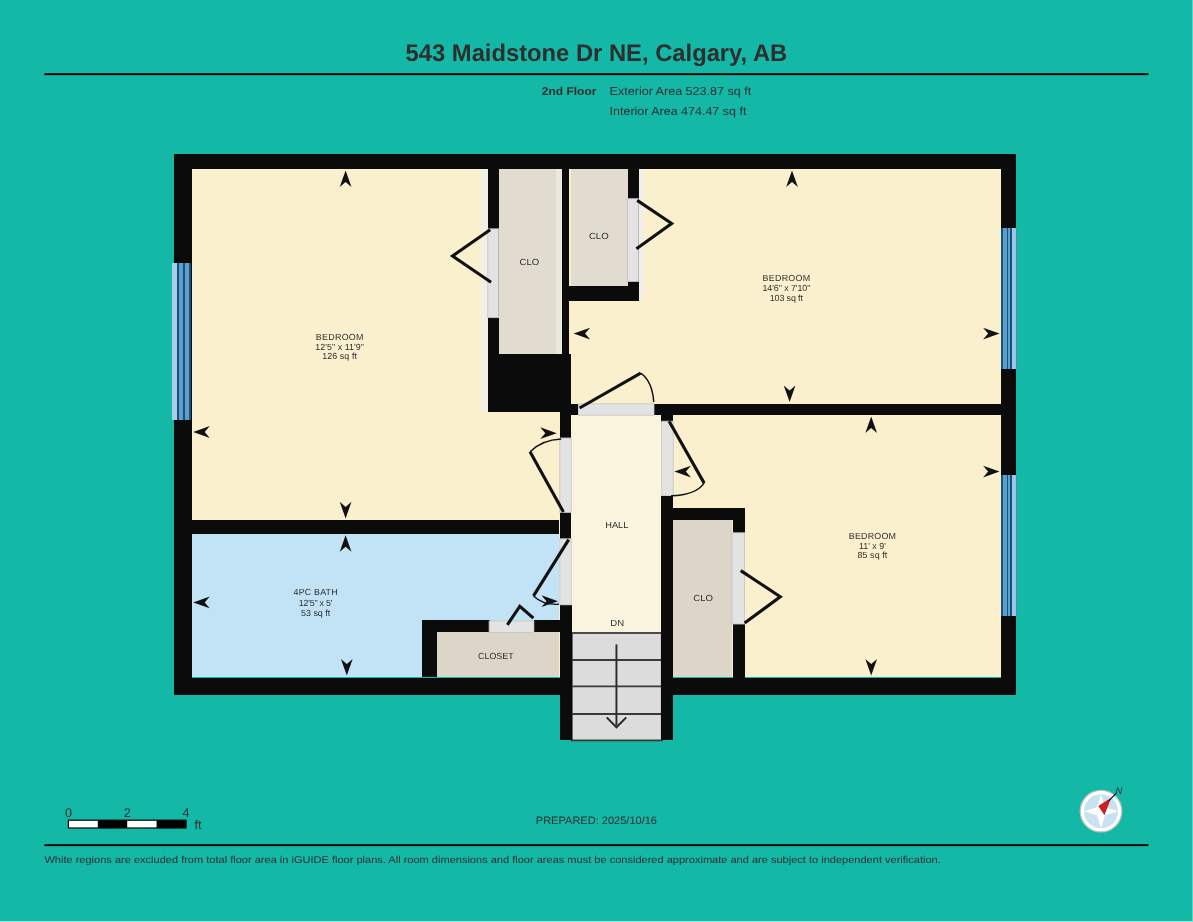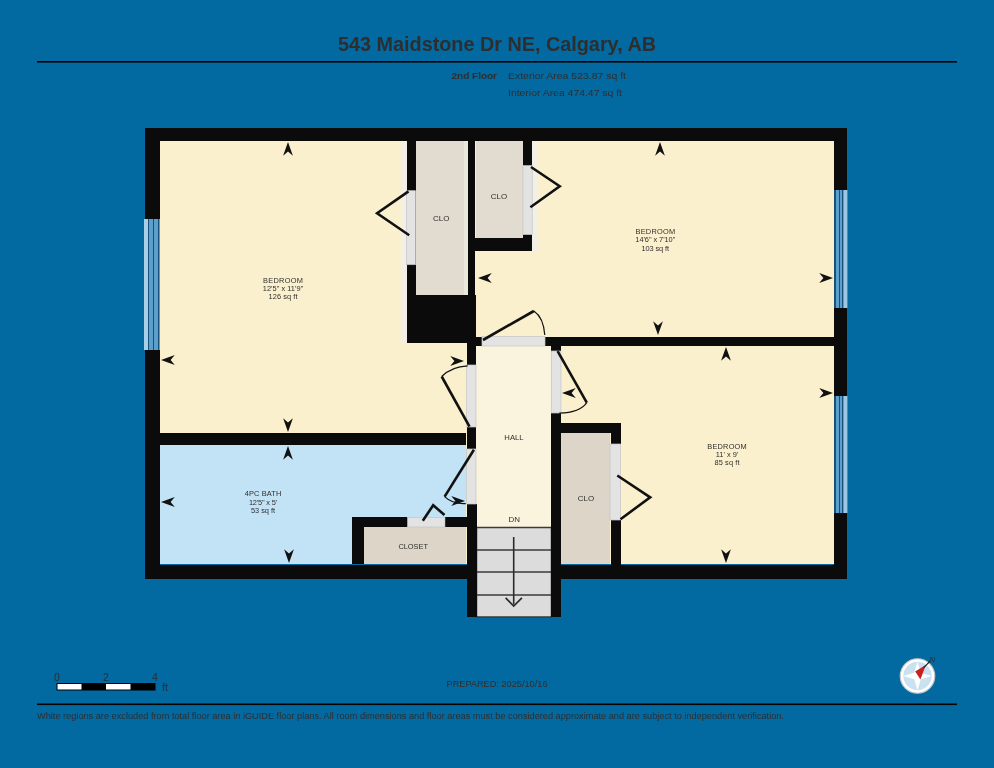--- a/index.html
+++ b/index.html
@@ -1,16 +1,16 @@
 <!DOCTYPE html>
 <html><head>
 <meta charset="utf-8">
 <style>
   html,body{margin:0;padding:0;background:#ffffff;}
-  .page{position:relative;width:994px;height:768px;background:#0369a1;overflow:hidden;
+  .page{position:relative;width:994px;height:768px;background:#14b8a6;overflow:hidden;
         font-family:"Liberation Sans", sans-serif;}
   svg{position:absolute;left:0;top:0;}
   text{font-family:"Liberation Sans", sans-serif;fill:#2e2e2e;}
 </style>
 </head>
 <body>
 <div class="page">
 <svg width="994" height="768" viewBox="0 0 994 768">
 <defs>
   <path id="arr" d="M0,0 L13.8,-4.9 L9.6,0 L13.8,4.9 Z" fill="#111"></path>

